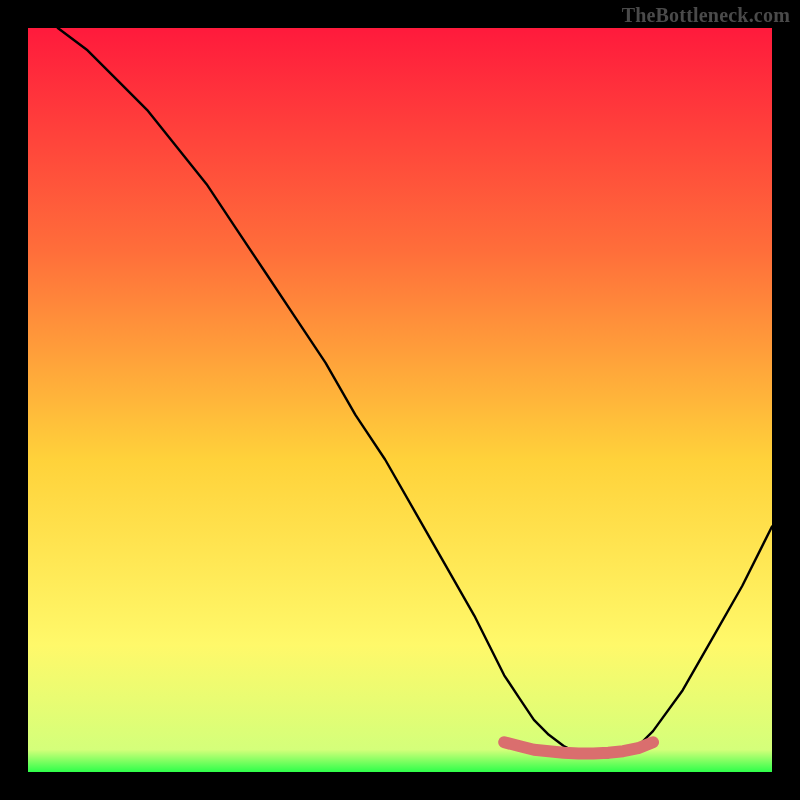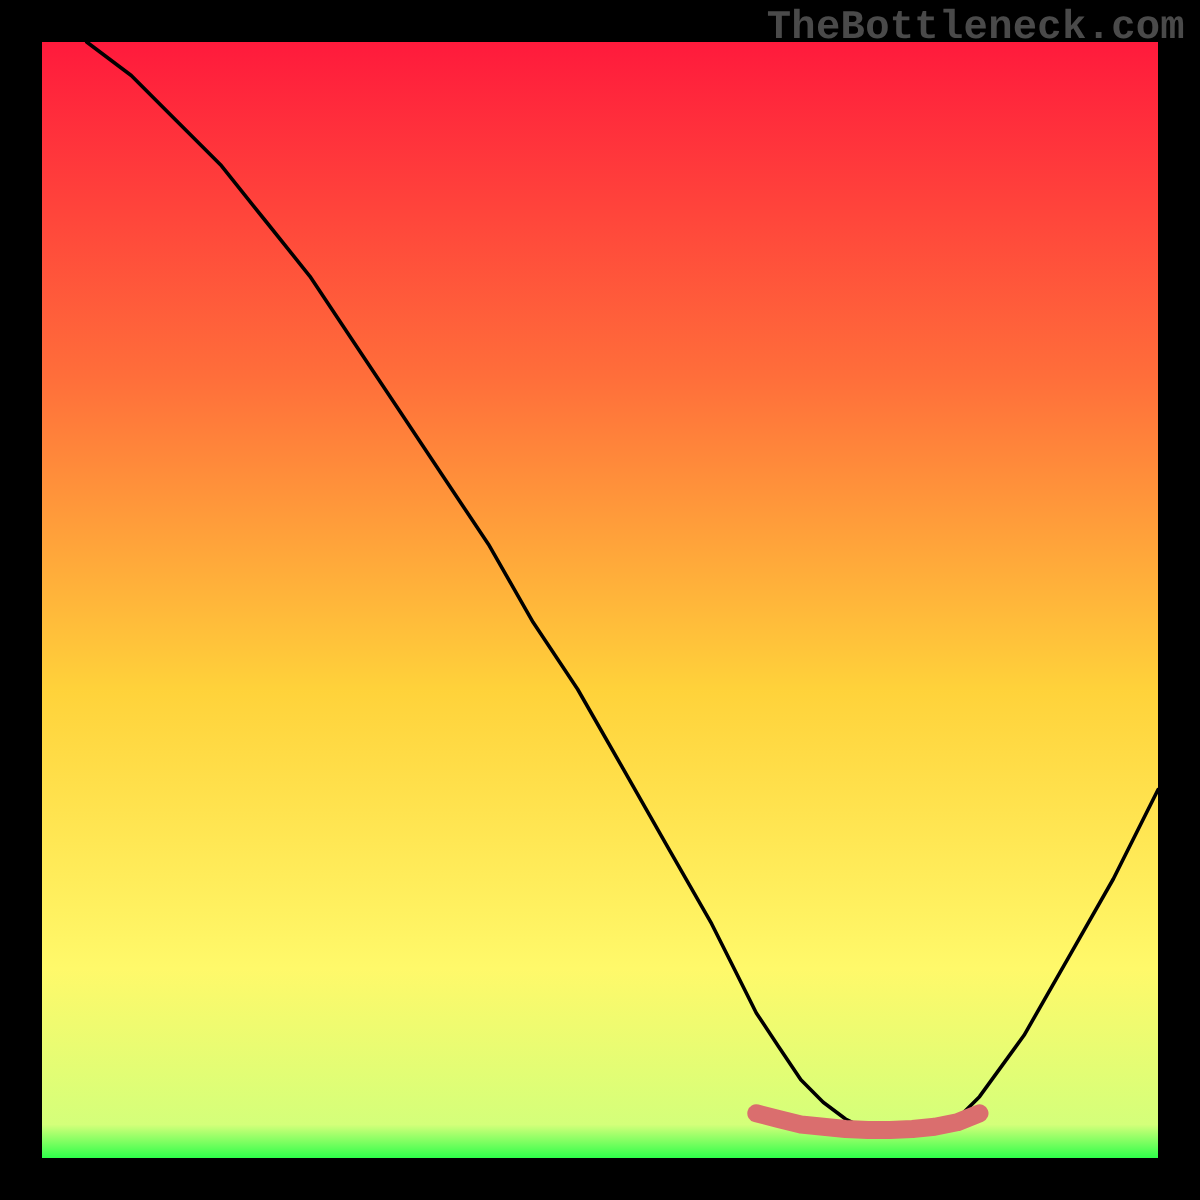--- a/index.html
+++ b/index.html
@@ -2,22 +2,22 @@
 <html><head>
 <meta charset="utf-8">
 <style>
   * { margin: 0; padding: 0; box-sizing: border-box; }
   html, body { width: 800px; height: 800px; background: #000; overflow: hidden; }
   .frame { position: relative; width: 800px; height: 800px; background: #000; }
   .watermark {
     position: absolute;
     top: 4px;
     right: 10px;
-    font-family: Liberation Mono, monospace;
-    font-size: 27px;
+    font-family: Liberation Serif, serif;
+    font-size: 20px;
     font-weight: 600;
     color: #4a4a4a;
     letter-spacing: 0.2px;
     z-index: 3;
   }
   svg.plot { position: absolute; inset: 0; width: 800px; height: 800px; display: block; }
 </style>
 </head>
 <body>
 <div class="frame">

